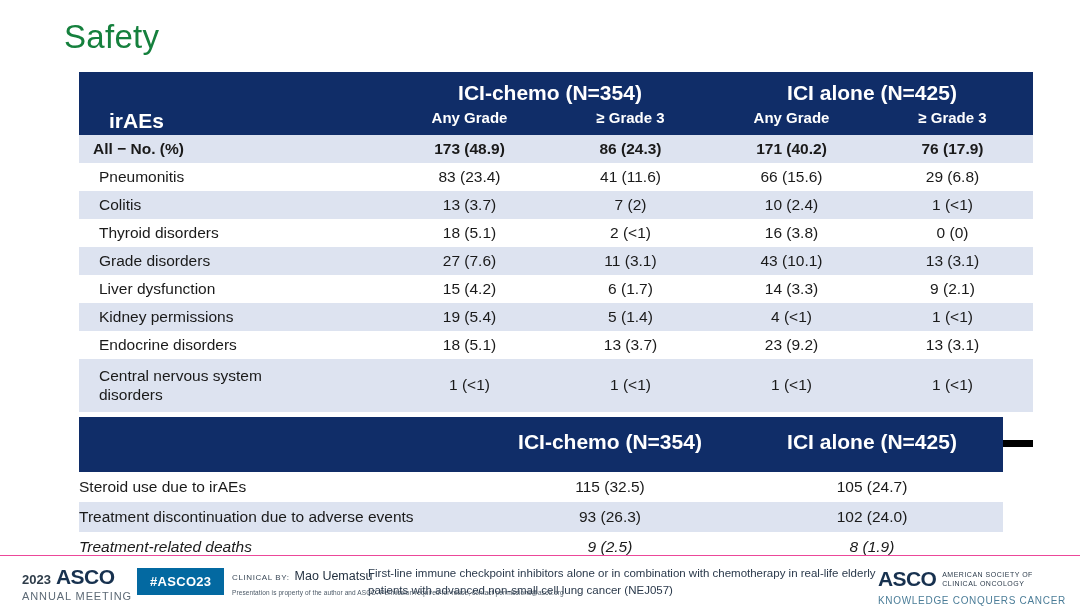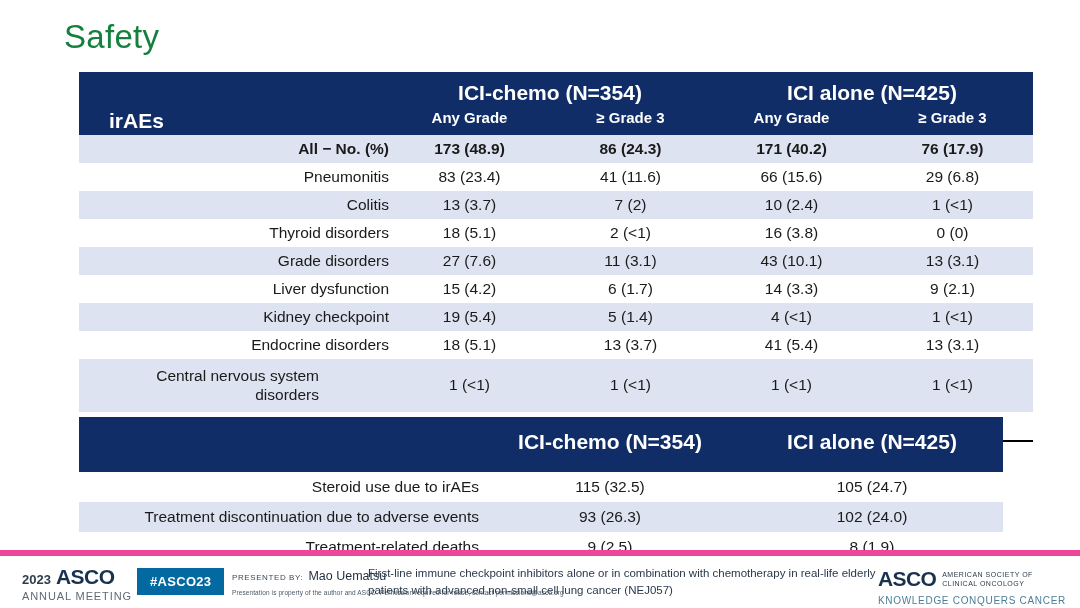--- a/index.html
+++ b/index.html
@@ -67,28 +67,29 @@
   
   tbody tr td {
     font-size: 15.5px;
     color: #1a1a1a;
     padding: 5px 0;
     background: #ffffff;
   }
   tbody tr.alt td { background: #dde3f0; }
   tbody tr.bold td { font-weight: bold; }
   td.rowlabel {
-    text-align: right;
+    text-align: left;
     padding-left: 14px;
   }
   td.rowlabel.indent { padding-left: 20px; }
   td.num { text-align: center; }
 
   tbody tr.lastrow td {
-    border-bottom: 2px solid #000000;
+    border-bottom: 7px solid #000000;
+    font-style: italic;
   }
 
   
   .sum-hdr th {
     background: #102d68;
     color: #ffffff;
     font-size: 21px;
     font-weight: bold;
     text-align: center;
     padding: 13px 0 18px 0;
@@ -102,21 +103,21 @@
   }
 
   
   #footer {
     position: absolute;
     left: 0;
     bottom: 0;
     width: 1080px;
     height: 52px;
     background: #ffffff;
-    border-top: 6px solid #ec4899;
+    border-top: 1px solid #ec4899;
   }
   #footer-inner {
     position: relative;
     width: 100%;
     height: 100%;
   }
 
   
   #asco-meeting-logo {
     position: absolute;
@@ -285,31 +286,31 @@
         <td class="num">13 (3.1)</td>
       </tr>
       <tr>
         <td class="rowlabel indent">Liver dysfunction</td>
         <td class="num">15 (4.2)</td>
         <td class="num">6 (1.7)</td>
         <td class="num">14 (3.3)</td>
         <td class="num">9 (2.1)</td>
       </tr>
       <tr class="alt">
-        <td class="rowlabel indent">Kidney checkpoint</td>
+        <td class="rowlabel indent">Kidney permissions</td>
         <td class="num">19 (5.4)</td>
         <td class="num">5 (1.4)</td>
         <td class="num">4 (&lt;1)</td>
         <td class="num">1 (&lt;1)</td>
       </tr>
       <tr>
         <td class="rowlabel indent">Endocrine disorders</td>
         <td class="num">18 (5.1)</td>
         <td class="num">13 (3.7)</td>
-        <td class="num">41 (5.4)</td>
+        <td class="num">23 (9.2)</td>
         <td class="num">13 (3.1)</td>
       </tr>
       <tr class="alt">
         <td class="rowlabel indent" style="line-height:1.25; padding-top:7px; padding-bottom:7px; padding-right:70px">Central nervous system disorders</td>
         <td class="num">1 (&lt;1)</td>
         <td class="num">1 (&lt;1)</td>
         <td class="num">1 (&lt;1)</td>
         <td class="num">1 (&lt;1)</td>
       </tr>
       <tr class="lastrow">
@@ -360,21 +361,21 @@
         <span class="yr">2023</span>
         <span class="asco">ASCO</span>
       </div>
       <div class="row2">ANNUAL MEETING</div>
     </div>
 
     <div id="hashtag-badge">#ASCO23</div>
 
     <div id="presenter-block">
       <div class="line1">
-        <span class="presented-label">PRESENTED BY:</span>
+        <span class="presented-label">CLINICAL BY:</span>
         <span class="presenter-name">Mao Uematsu</span>
       </div>
       <div class="rights">Presentation is property of the author and ASCO. Permission required for reuse; contact permissions@asco.org</div>
     </div>
 
     <div id="study-title">First-line immune checkpoint inhibitors alone or in combination with chemotherapy in real-life elderly patients with advanced non-small cell lung cancer (NEJ057)</div>
 
     <div id="asco-brand-logo">
       <div class="top">
         <span class="mark">ASCO</span>

